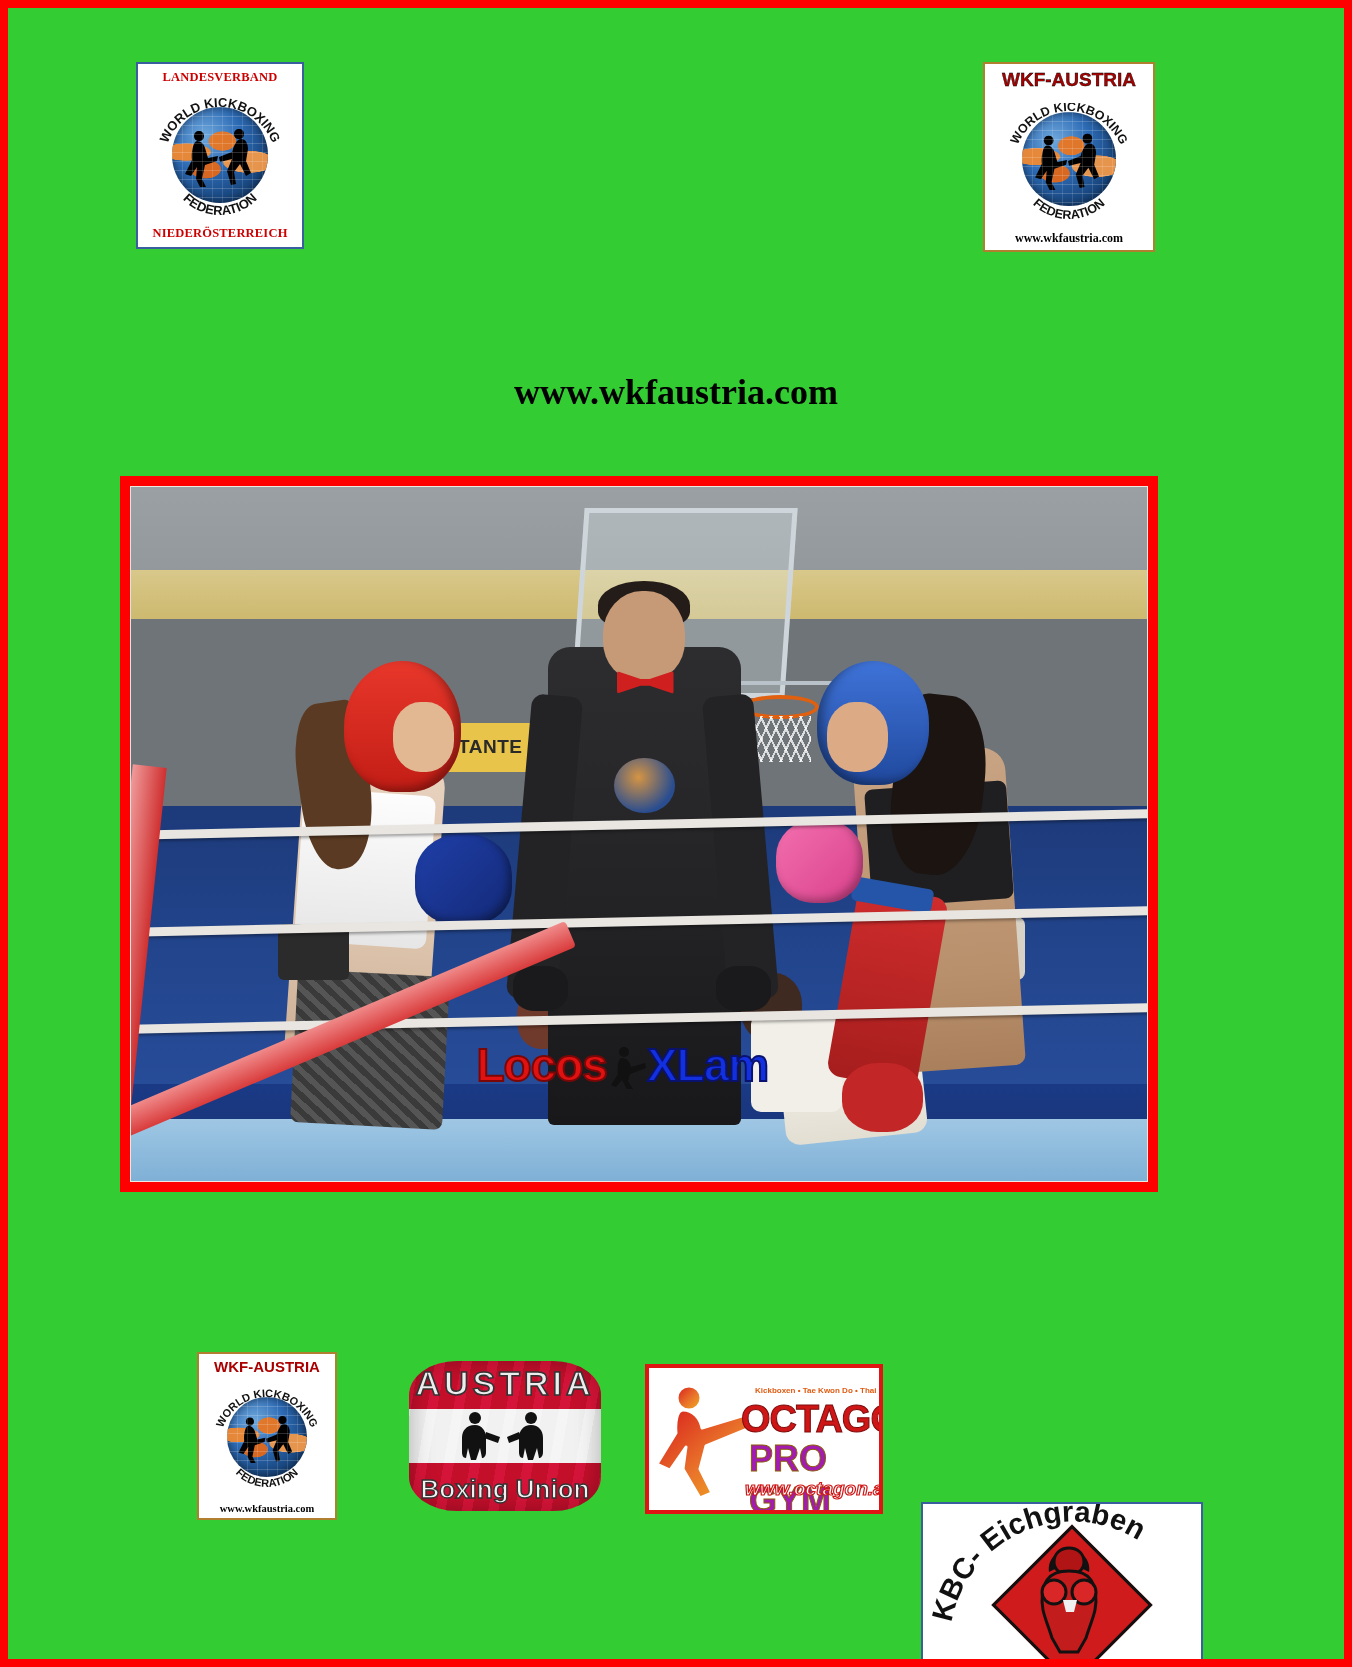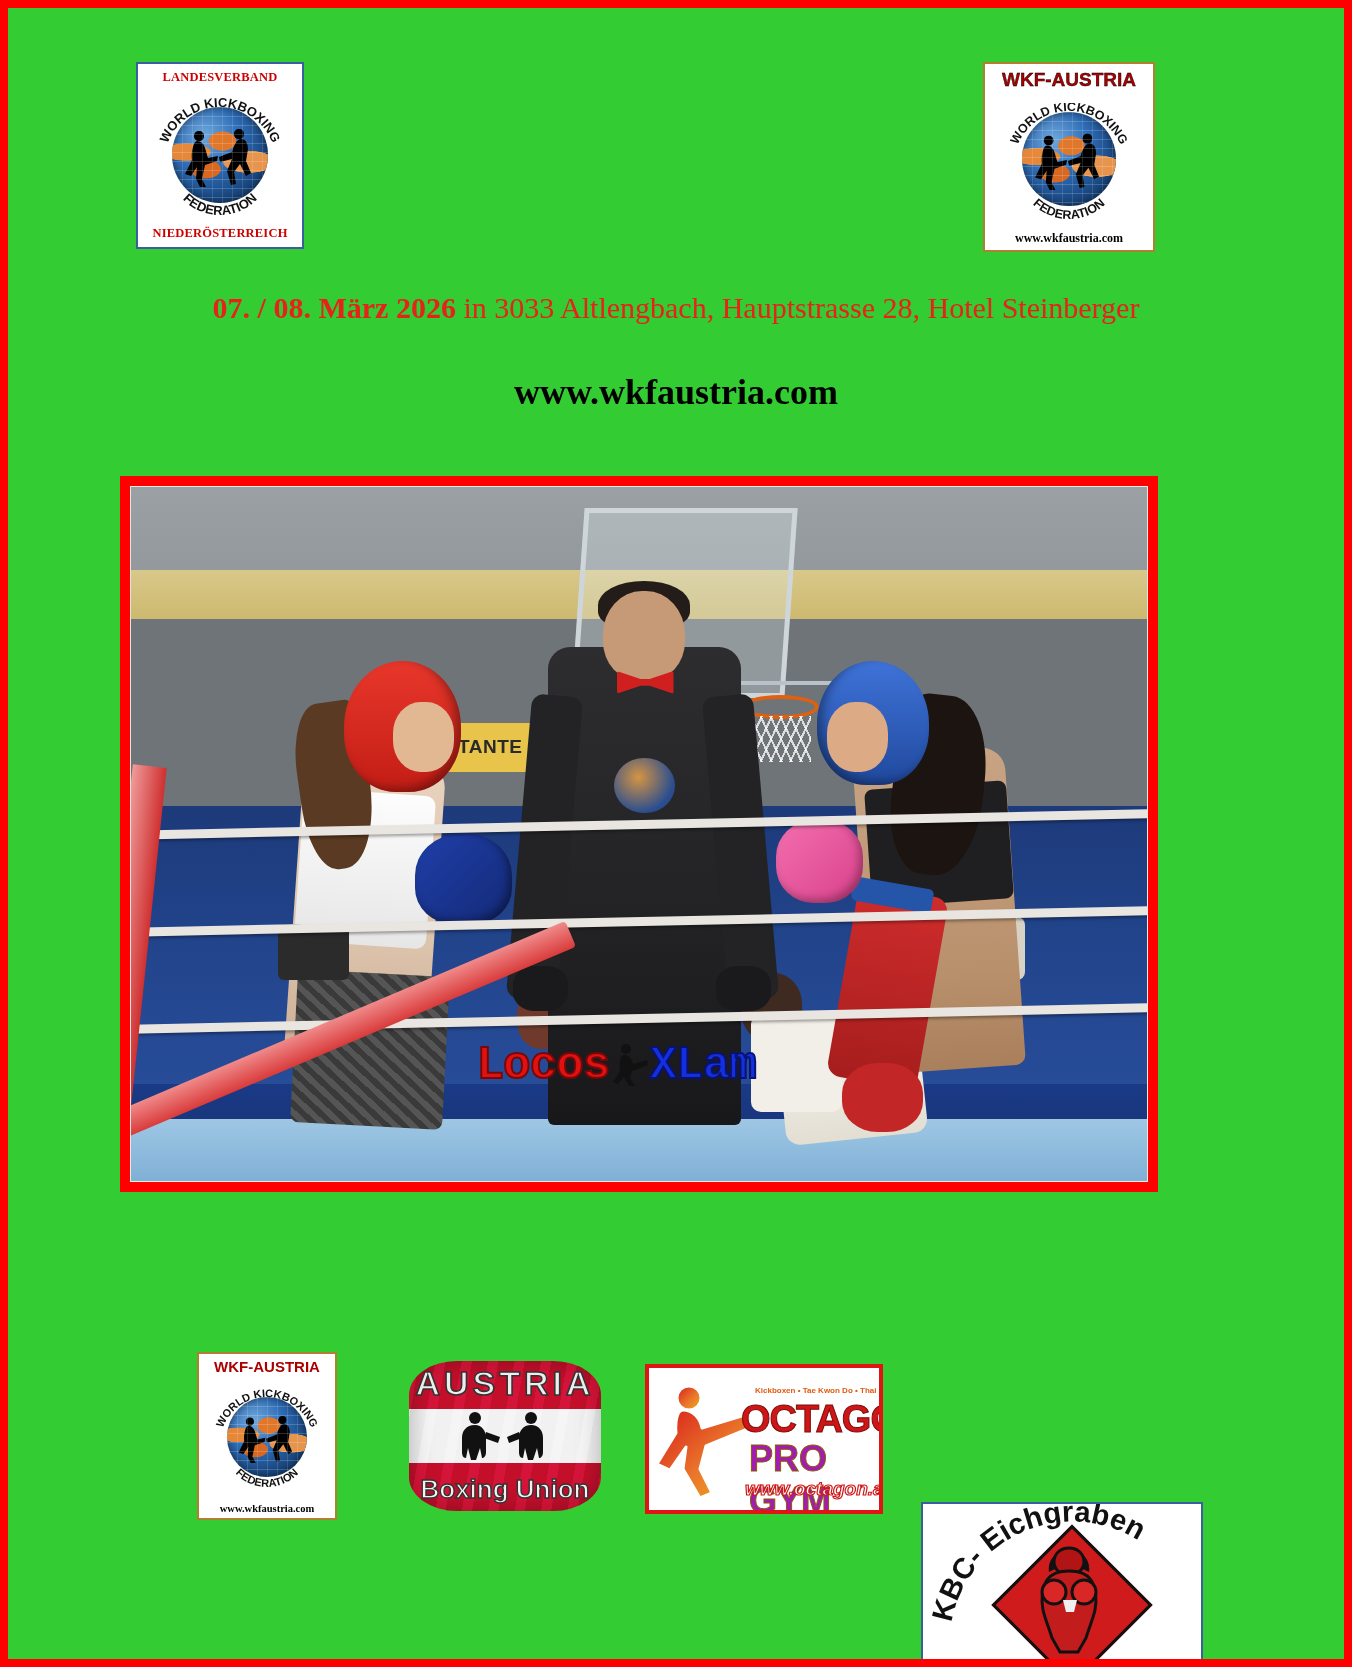--- a/index.html
+++ b/index.html
@@ -223,21 +223,21 @@
 
   .crowd1{left:38%;top:72%;width:5%;height:9%;background:#6f3a2c;border-radius:45%;}
   .crowd2{left:60%;top:70%;width:6%;height:10%;background:#3f2a22;border-radius:45%;}
   .crowd3{left:61%;top:76%;width:9%;height:14%;background:#f2efe8;border-radius:10px;}
   .crowd4{left:83%;top:62%;width:5%;height:9%;background:#d8d2c6;border-radius:8px;}
   .towel{left:64%;top:78%;width:14%;height:16%;
     background:linear-gradient(to bottom,#f7f5ef,#e2ded2);border-radius:14px;transform:rotate(-6deg);}
 
   .watermark{
     position:absolute;left:34%;top:80%;
-    font-family:Liberation Mono, monospace;font-weight:bold;
+    font-family:Liberation Sans, sans-serif;font-weight:bold;
     font-size:46px;letter-spacing:-1px;white-space:nowrap;
     line-height:1;
   }
   .wm-red{color:#e01111;-webkit-text-stroke:2px #7a0707;}
   .wm-blue{color:#1230e0;-webkit-text-stroke:2px #0a1270;}
   .wm-kick{display:inline-block;width:40px;height:44px;vertical-align:-8px;}
 
   
   .tagline{
     position:absolute;left:0;top:1196px;width:1336px;text-align:center;
@@ -370,23 +370,20 @@
             <path id="arcBot2" d="M14,64 A51,51 0 0 0 118,64"></path>
           </defs>
           <text font-size="12.5"><textPath href="#arcTop2" startOffset="50%" text-anchor="middle">WORLD KICKBOXING</textPath></text>
           <text font-size="12.5"><textPath href="#arcBot2" startOffset="50%" text-anchor="middle">FEDERATION</textPath></text>
         </svg>
       </div>
       <div class="url">www.wkfaustria.com</div>
     </div>
   </div>
 
-  <div class="dateline">
-    <b>07. / 08. März 2026</b><span> in 3033 Altlengbach, Hauptstrasse 28, Hotel Steinberger</span>
-  </div>
 
   <div class="weburl">www.wkfaustria.com</div>
 
   <div class="photo-frame">
     <div class="photo">
       <div class="bg-wall"></div>
       <div class="bg-wall2"></div>
       <div class="bg-wall3"></div>
       <div class="bg-lower"></div>
       <div class="hoop"></div>

